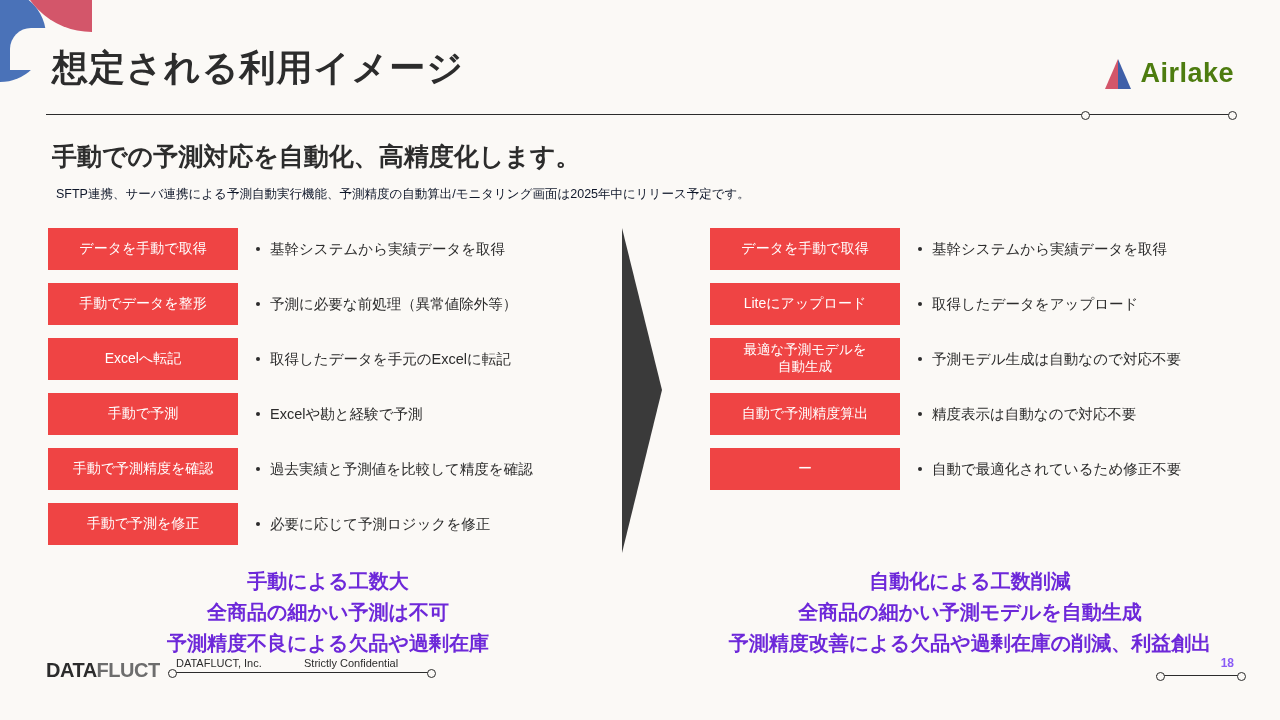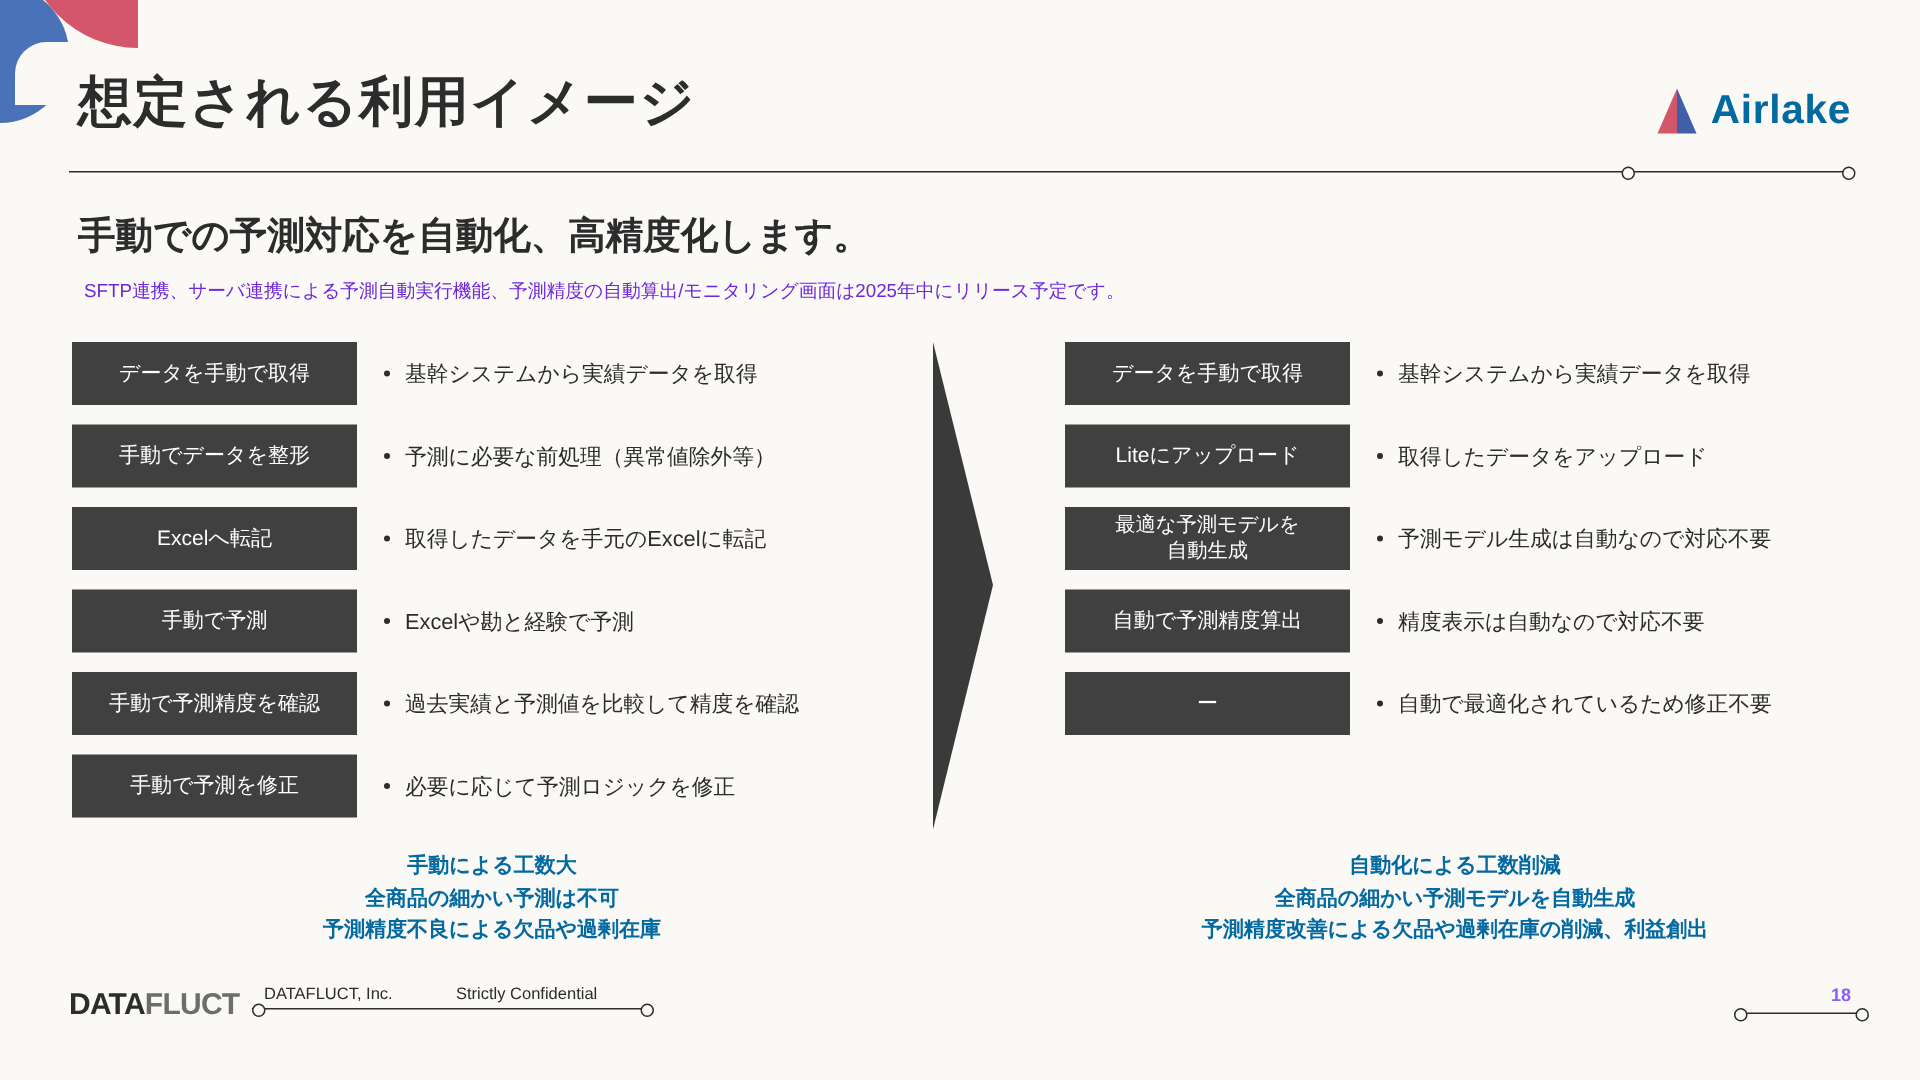--- a/index.html
+++ b/index.html
@@ -93,21 +93,21 @@
     top: 0;
     width: 0;
     height: 0;
     border-right: 13px solid transparent;
     border-left: 0 solid transparent;
     border-bottom: 30px solid #3f5fa8;
   }
   .brand-name {
     font-size: 27px;
     font-weight: bold;
-    color: #0369a1;
+    color: #4d7c0f;
     letter-spacing: 0.5px;
   }
 
   .rule {
     position: absolute;
     left: 46px;
     right: 46px;
     top: 114px;
     height: 1px;
     background: #2c2c2c;
@@ -131,39 +131,39 @@
     top: 140px;
     font-size: 25px;
     font-weight: bold;
     color: #2c2c2c;
   }
   .sub-lead {
     position: absolute;
     left: 56px;
     top: 186px;
     font-size: 12.5px;
-    color: #6d28d9;
+    color: #0f172a;
   }
 
   
   .col {
     position: absolute;
     top: 228px;
   }
   .col-left { left: 48px; width: 560px; }
   .col-right { left: 710px; width: 530px; }
 
   .row {
     display: flex;
     align-items: center;
     margin-bottom: 13px;
     height: 42px;
   }
   .chip {
-    background: #404040;
+    background: #ef4444;
     color: #ffffff;
     font-size: 14px;
     width: 190px;
     min-width: 190px;
     height: 42px;
     display: flex;
     align-items: center;
     justify-content: center;
     text-align: center;
     line-height: 1.25;
@@ -195,23 +195,23 @@
     top: 228px;
     width: 40px;
     height: 325px;
   }
   .arrow svg { display: block; }
 
   
   .note {
     position: absolute;
     text-align: center;
-    font-size: 14px;
-    font-weight: bold;
-    color: #0369a1;
+    font-size: 20px;
+    font-weight: bold;
+    color: #6d28d9;
     line-height: 1.55;
   }
   .note-left { left: 48px; width: 560px; top: 566px; }
   .note-right { left: 690px; width: 560px; top: 566px; }
 
   
   .footer-logo {
     position: absolute;
     left: 46px;
     bottom: 38px;

